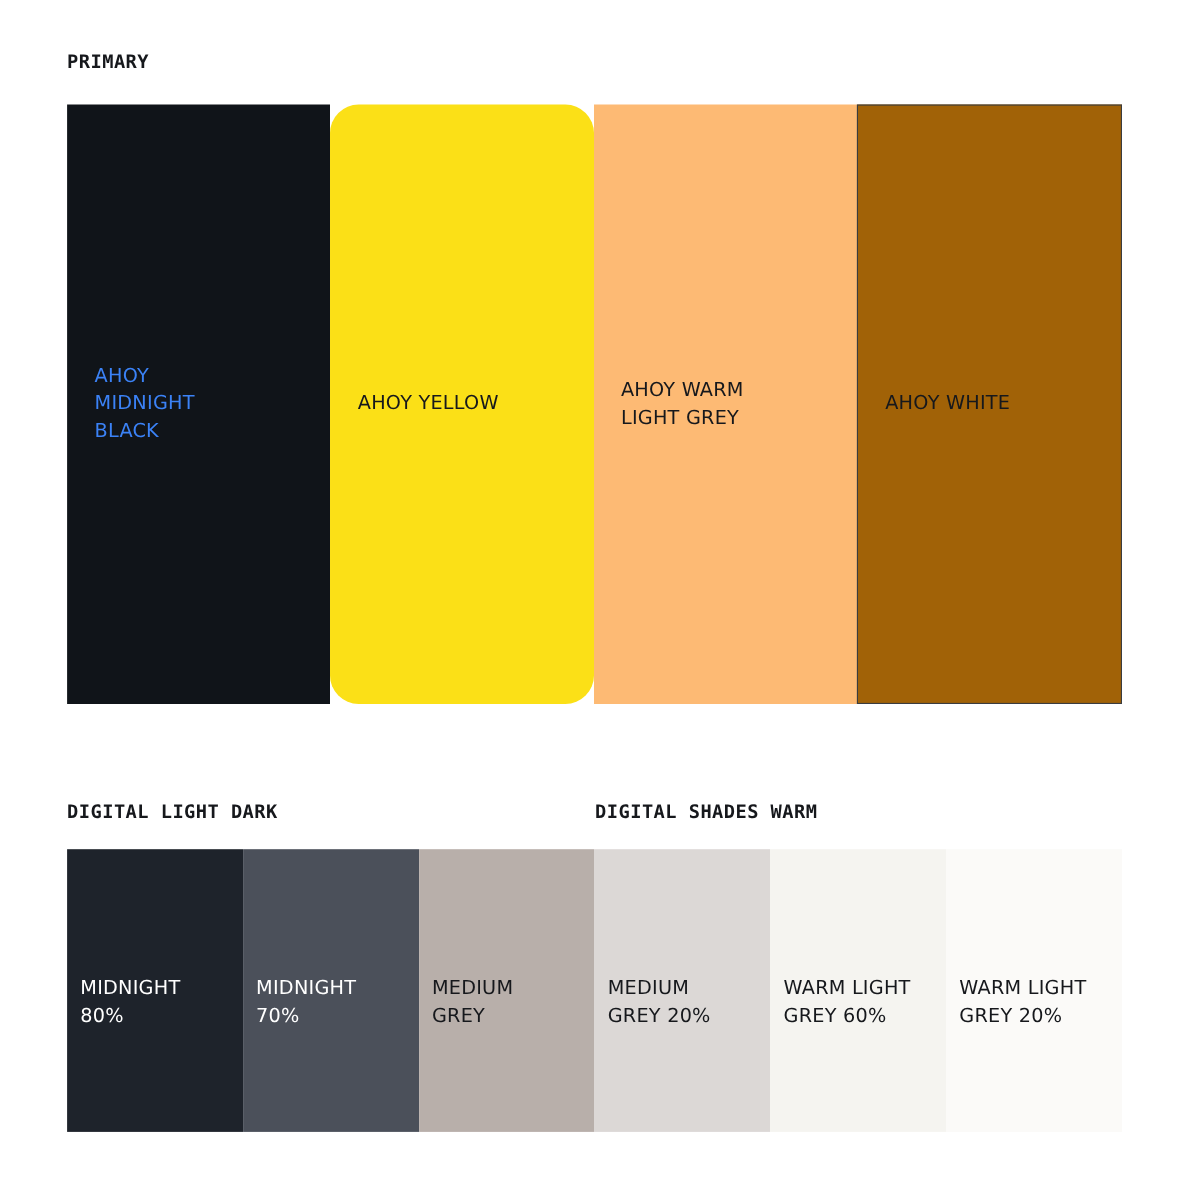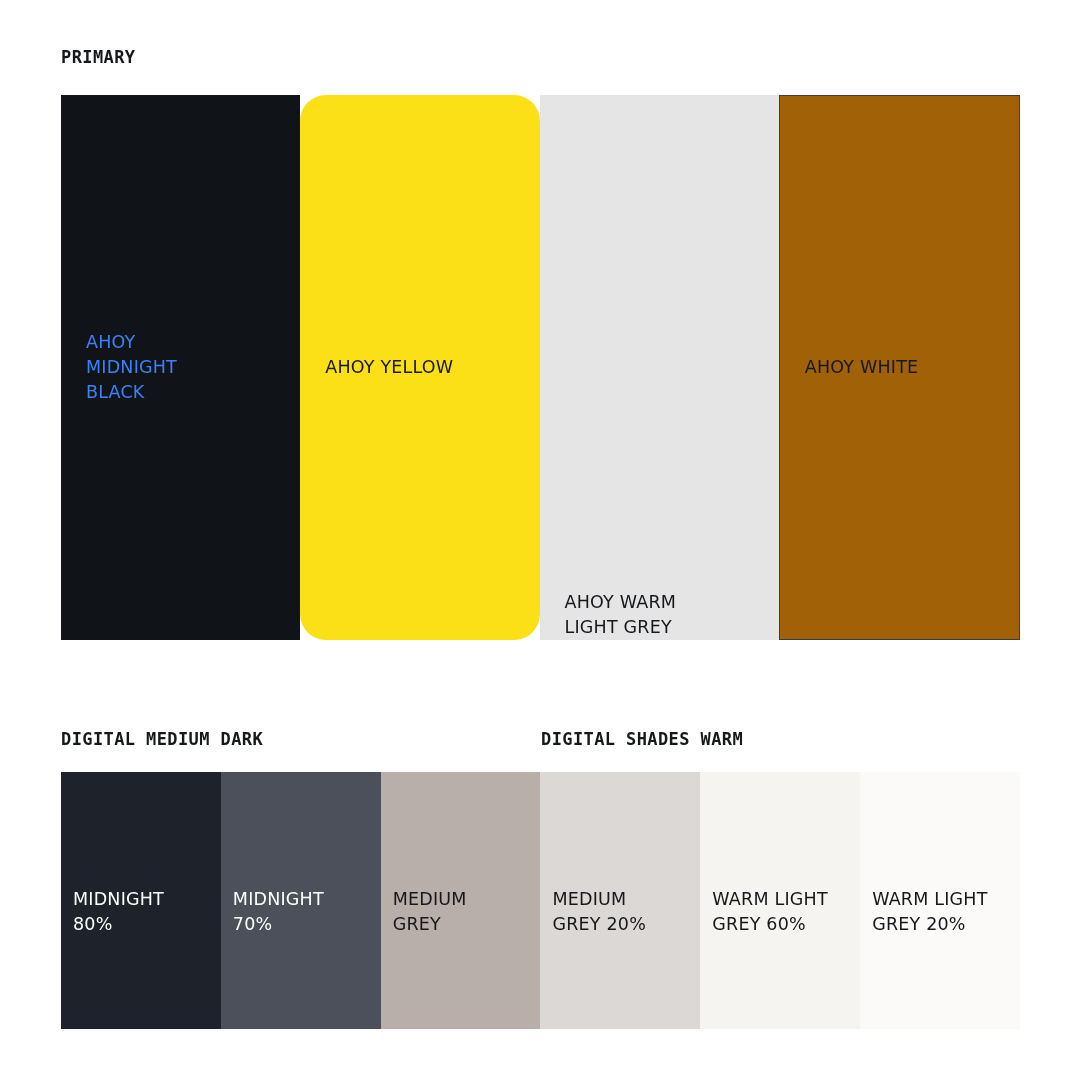--- a/index.html
+++ b/index.html
@@ -106,30 +106,30 @@
 
   <div class="primary-row">
     <div class="primary-swatch" style="background-color: rgb(16, 20, 25);">
       <span class="primary-label" style="color: #3b82f6;">AHOY
 MIDNIGHT
 BLACK</span>
     </div>
     <div class="primary-swatch" style="background-color: rgb(251, 224, 23); border-radius: 26px;">
       <span class="primary-label" style="color: rgb(22, 24, 28);">AHOY YELLOW</span>
     </div>
-    <div class="primary-swatch" style="background-color: #e5e5e5; align-items: flex-end;">
+    <div class="primary-swatch" style="background-color: #fdba74;">
       <span class="primary-label" style="color: rgb(22, 24, 28);">AHOY WARM
 LIGHT GREY</span>
     </div>
     <div class="primary-swatch bordered" style="background-color: #a16207; border-color: rgb(58, 60, 64);">
       <span class="primary-label" style="color: rgb(22, 24, 28);">AHOY WHITE</span>
     </div>
   </div>
 
-  <div class="section-title" id="dark-title">DIGITAL MEDIUM DARK</div>
+  <div class="section-title" id="dark-title">DIGITAL LIGHT DARK</div>
 
   <div class="section-title" id="light-title">DIGITAL SHADES WARM</div>
 
   <div class="shades-row">
     <div class="shade-swatch" style="background-color: rgb(30, 35, 43);">
       <span class="shade-label" style="color: rgb(255, 255, 255);">MIDNIGHT
 80%</span>
     </div>
     <div class="shade-swatch" style="background-color: rgb(75, 80, 90);">
       <span class="shade-label" style="color: rgb(255, 255, 255);">MIDNIGHT

